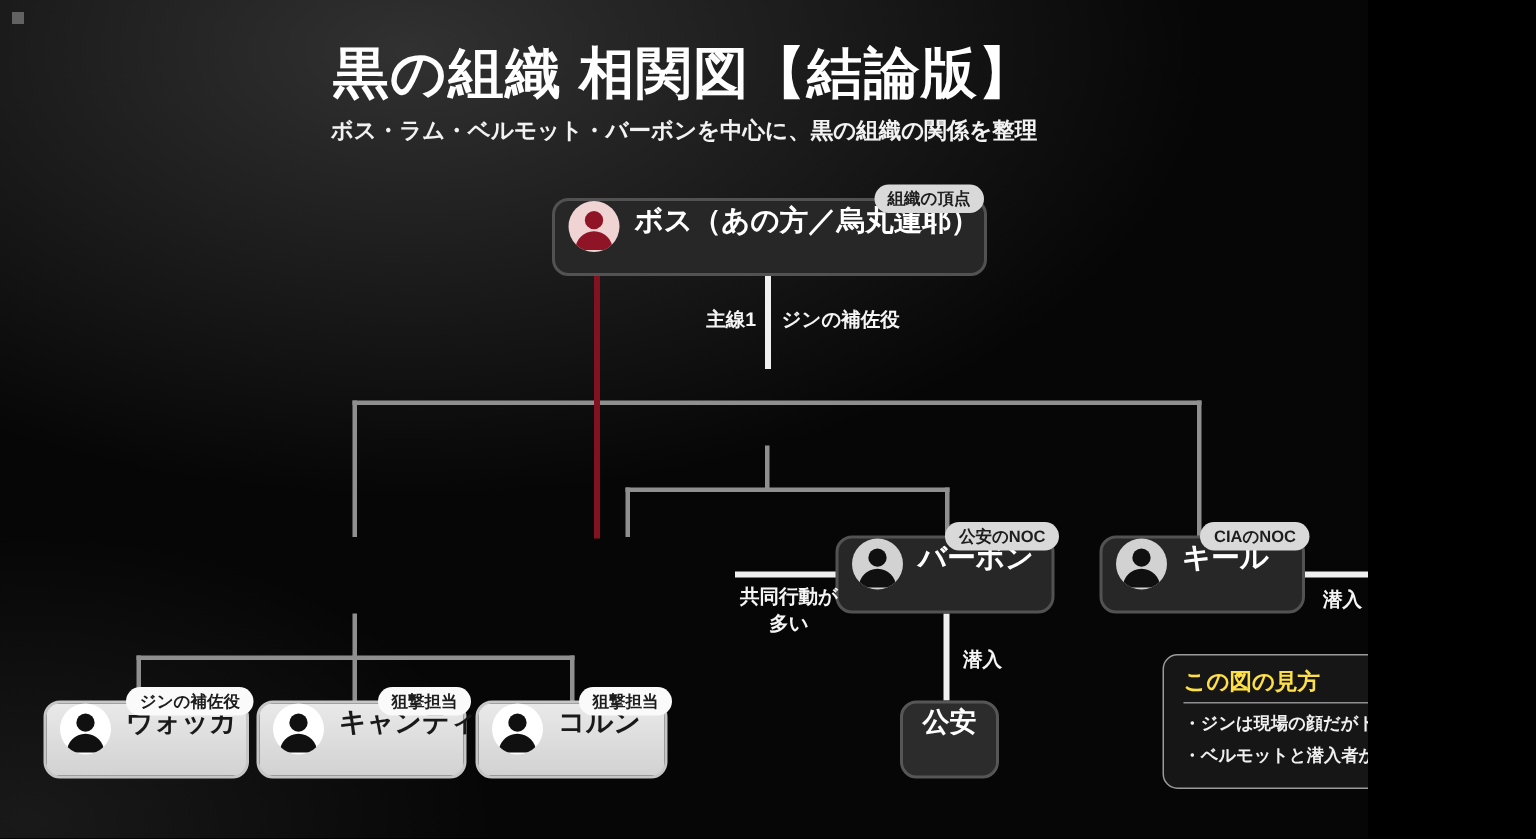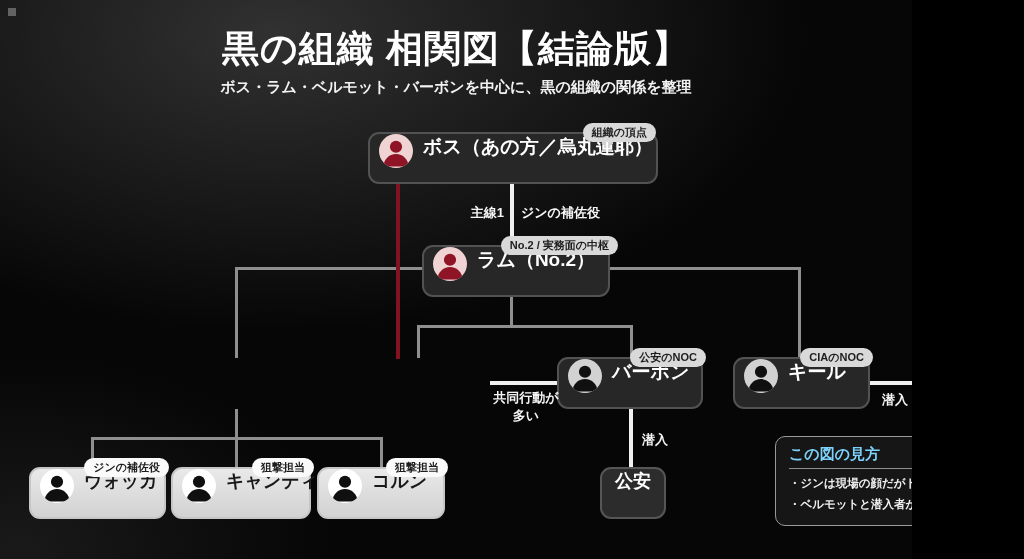--- a/index.html
+++ b/index.html
@@ -87,21 +87,21 @@
 
   
   .legend {
     position: absolute; left: 775px; top: 436px; width: 237px; height: 90px;
     z-index: 3;
     background: rgba(24,24,24,.92);
     border: 1.5px solid #9a9a9a; border-radius: 10px;
     padding: 8px 13px 6px 13px;
   }
   .legend-title {
-    font-size: 15px; font-weight: 700; color: #7dd3fc;
+    font-size: 15px; font-weight: 700; color: #fde047;
     padding-bottom: 4px; border-bottom: 1px solid #8f8f8f; margin-bottom: 4px;
   }
   .legend-item {
     font-size: 11.5px; font-weight: 700; color: #f0f0f0;
     line-height: 1.85; white-space: nowrap;
   }
 
   .sparkle { position: absolute; left: 953px; top: 486px; width: 64px; height: 64px; z-index: 6; opacity: .92; }
   .corner-dot { position: absolute; left: 8px; top: 8px; width: 8px; height: 8px; background: #6e6e6e; opacity: .85; z-index: 1; }
 
@@ -155,32 +155,20 @@
       <svg viewBox="0 0 24 24">
           <g class="glyph-darkred">
             <circle cx="12" cy="9" r="4.3"></circle>
             <path d="M3.2 23c0-4.9 3.9-8.8 8.8-8.8s8.8 3.9 8.8 8.8z"></path>
           </g>
         </svg>
     </span>
     <span class="node-label">ボス（あの方／烏丸蓮耶）</span>
   </div>
 
-  <div class="node n-dark" style="left:422px;top:245px;width:188px;height:52px">
-    <span class="badge" style="right:-10px">No.2 / 実務面の中枢</span>
-    <span class="avatar pink">
-      <svg viewBox="0 0 24 24">
-          <g class="glyph-darkred">
-            <circle cx="12" cy="9" r="4.3"></circle>
-            <path d="M3.2 23c0-4.9 3.9-8.8 8.8-8.8s8.8 3.9 8.8 8.8z"></path>
-          </g>
-        </svg>
-    </span>
-    <span class="node-label">ラム（No.2）</span>
-  </div>
 
 
 
   <div class="node n-dark" style="left:557px;top:357px;width:146px;height:52px">
     <span class="badge">公安のNOC</span>
     <span class="avatar gray">
       <svg viewBox="0 0 24 24">
           <g class="glyph-black">
             <circle cx="12" cy="9" r="4.3"></circle>
             <path d="M3.2 23c0-4.9 3.9-8.8 8.8-8.8s8.8 3.9 8.8 8.8z"></path>

